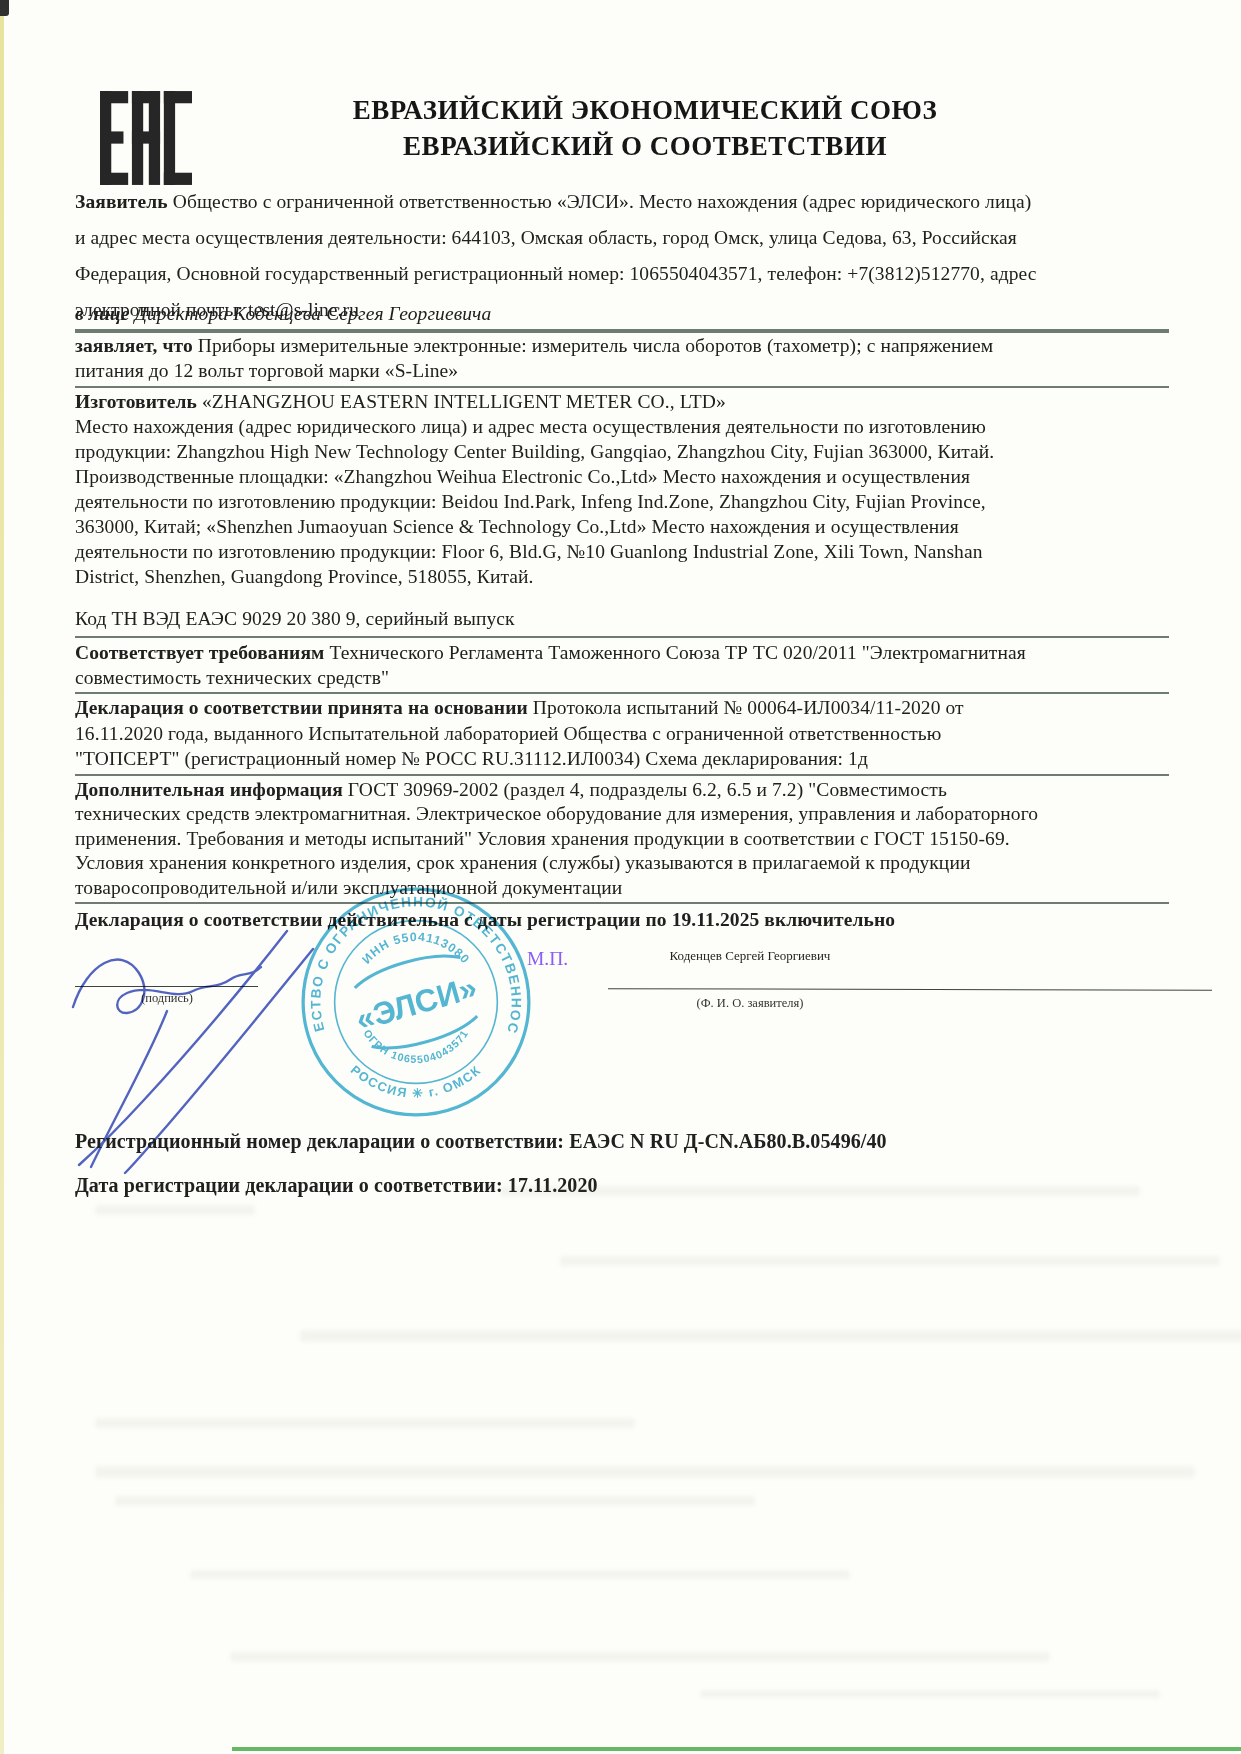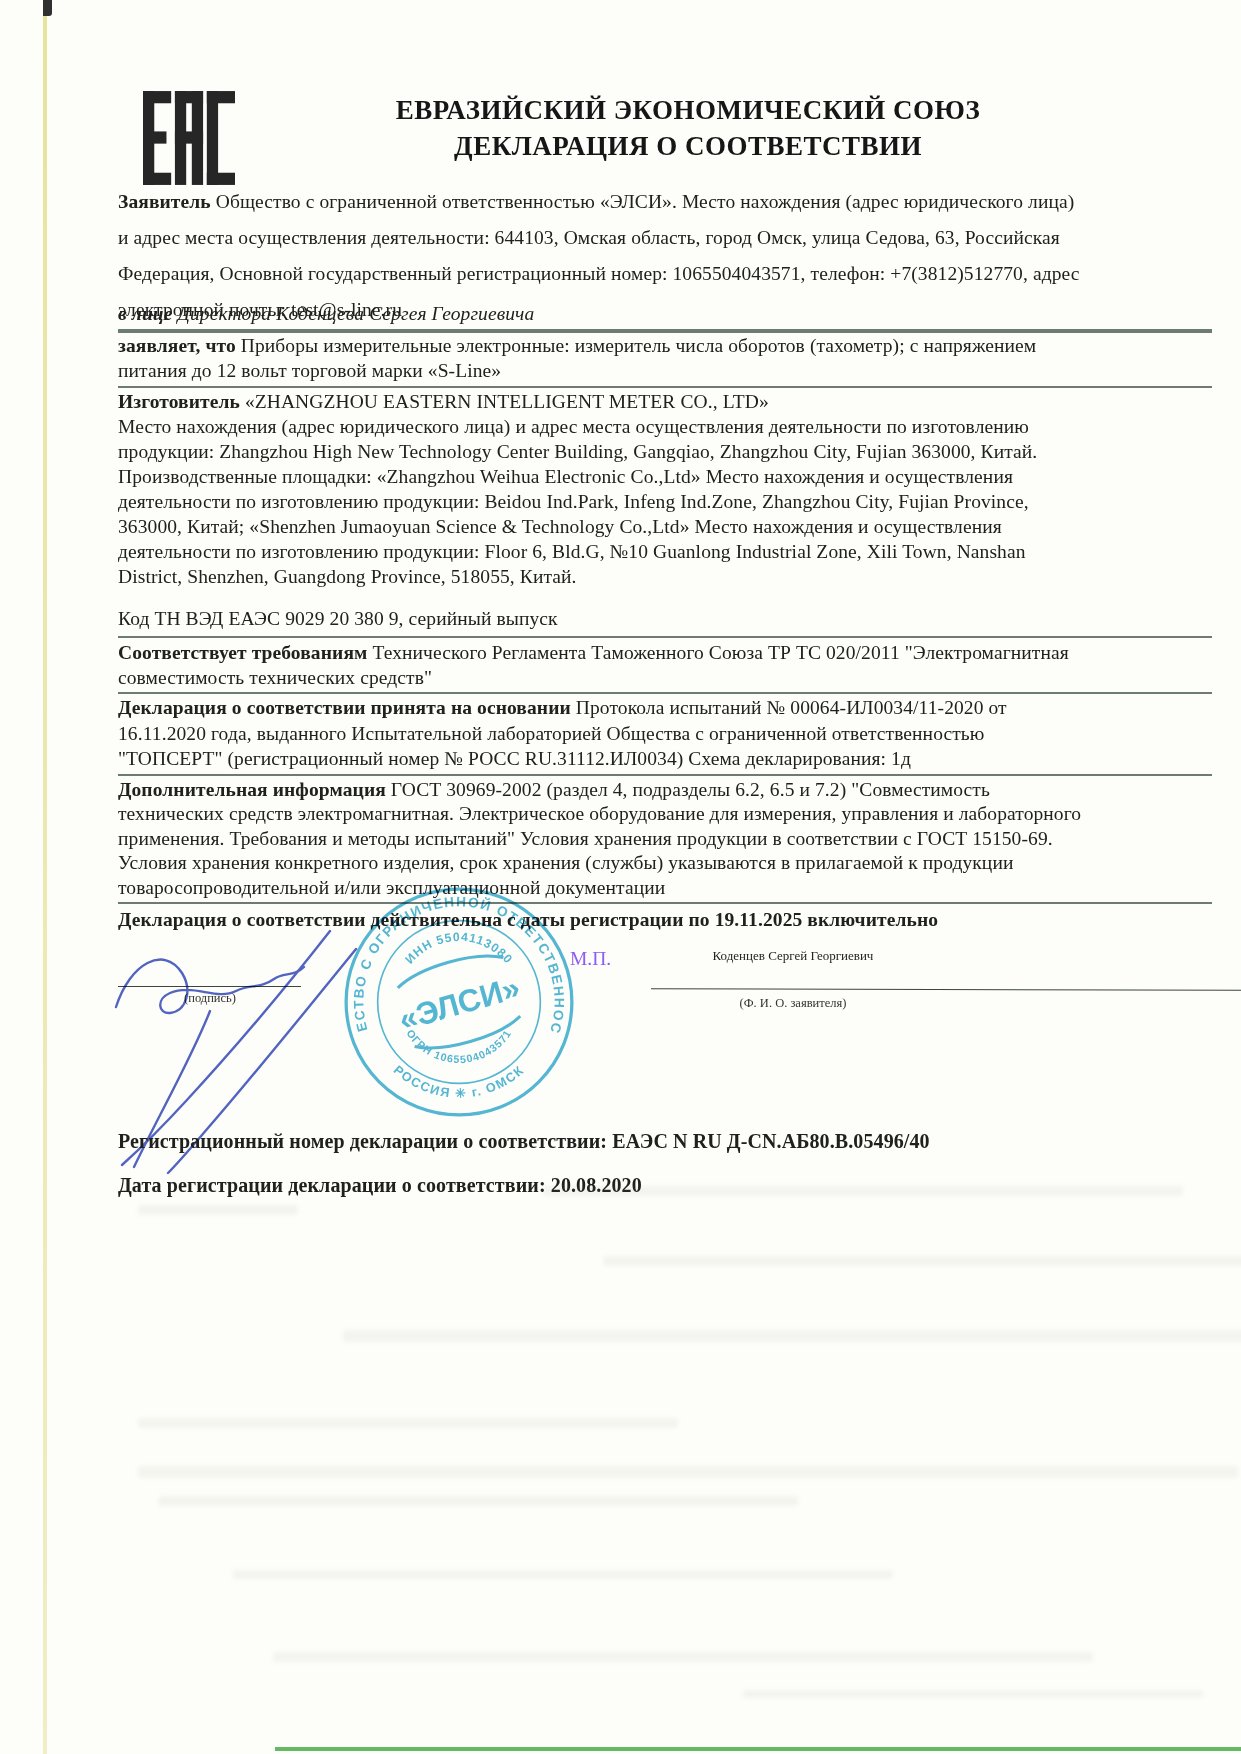--- a/index.html
+++ b/index.html
@@ -4,21 +4,21 @@
 <style>
   html,body{margin:0;padding:0;}
   body{
     width:1241px;height:1754px;
     background:#fdfdfa;
     font-family:"Liberation Serif","DejaVu Serif",serif;
     color:#1d1d1b;
     position:relative;
     overflow:hidden;
   }
-  .page{position:absolute;inset:0;margin-left:43px;}
+  .page{position:absolute;inset:0;}
 
   
   .edge-left{position:absolute;left:0;top:0;width:4px;height:1754px;
     background:linear-gradient(to bottom,rgba(214,206,80,.55),rgba(214,210,96,.35));}
   .edge-bottom{position:absolute;left:232px;top:1747px;width:1009px;height:4px;
     background:rgba(62,168,62,.8);}
   .corner-speck{position:absolute;left:0;top:0;width:9px;height:16px;background:#303030;border-radius:0 0 3px 0;}
 
   
   .eac{position:absolute;left:100px;top:88px;width:92px;height:100px;}
@@ -86,21 +86,21 @@
       <rect x="34" y="0" width="30" height="13"></rect>
       <rect x="34" y="43" width="30" height="13"></rect>
       <rect x="68" y="0" width="12" height="100"></rect>
       <rect x="68" y="0" width="30" height="13"></rect>
       <rect x="68" y="87" width="30" height="13"></rect>
     </g>
   </svg>
 
   <div class="title">
     <div>ЕВРАЗИЙСКИЙ ЭКОНОМИЧЕСКИЙ СОЮЗ</div>
-    <div>ДЕКЛАРАЦИЯ О СООТВЕТСТВИИ</div>
+    <div>ЕВРАЗИЙСКИЙ О СООТВЕТСТВИИ</div>
   </div>
 
   <div class="sec s-applicant rule"><span class="b">Заявитель </span><span class="wrap">Общество с ограниченной ответственностью «ЭЛСИ». Место нахождения (адрес юридического лица)
 и адрес места осуществления деятельности: 644103, Омская область, город Омск, улица Седова, 63, Российская
 Федерация, Основной государственный регистрационный номер: 1065504043571, телефон: +7(3812)512770, адрес
 электронной почты: test@s-line.ru</span></div>
 
   <div class="sec s-person rule"><span class="b">в лице </span><span>Директора Коденцева Сергея Георгиевича</span></div>
 
   <div class="sec s-declares rule"><span class="b">заявляет, что </span><span class="wrap">Приборы измерительные электронные: измеритель числа оборотов (тахометр); с напряжением
@@ -174,21 +174,21 @@
   <svg class="signature" viewBox="0 0 340 270">
     <g fill="none" stroke="#3b4fbc" stroke-width="2.4" stroke-linecap="round">
       <path d="M 18 92 C 32 48 66 30 84 58 C 95 76 88 96 72 98 C 60 99 58 84 72 78 C 96 68 118 86 138 76 C 152 69 162 74 176 64 C 186 57 196 62 206 52"></path>
       <path d="M 232 16 C 196 62 140 130 88 186 C 66 210 44 232 24 250"></path>
       <path d="M 258 34 C 214 88 158 158 104 220 C 92 234 80 248 70 258"></path>
       <path d="M 112 96 C 94 142 62 198 36 252"></path>
     </g>
   </svg>
 
   <div class="sec s-regnum">Регистрационный номер декларации о соответствии: ЕАЭС N RU Д-CN.АБ80.В.05496/40</div>
-  <div class="sec s-regdate">Дата регистрации декларации о соответствии: 20.08.2020</div>
+  <div class="sec s-regdate">Дата регистрации декларации о соответствии: 17.11.2020</div>
 
   <div>
     <div class="ghost" style="left:500px;top:1186px;width:640px;height:10px;"></div>
     <div class="ghost" style="left:95px;top:1205px;width:160px;height:10px;"></div>
     <div class="ghost" style="left:560px;top:1256px;width:660px;height:10px;"></div>
     <div class="ghost" style="left:300px;top:1330px;width:960px;height:12px;"></div>
     <div class="ghost" style="left:95px;top:1418px;width:540px;height:10px;"></div>
     <div class="ghost" style="left:95px;top:1466px;width:1100px;height:12px;"></div>
     <div class="ghost" style="left:115px;top:1496px;width:640px;height:10px;"></div>
     <div class="ghost" style="left:190px;top:1570px;width:660px;height:9px;"></div>

